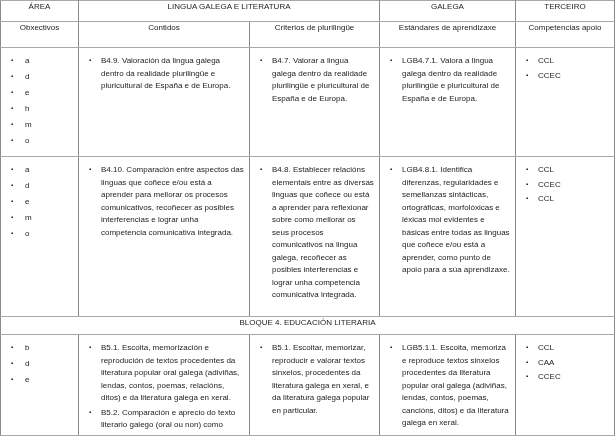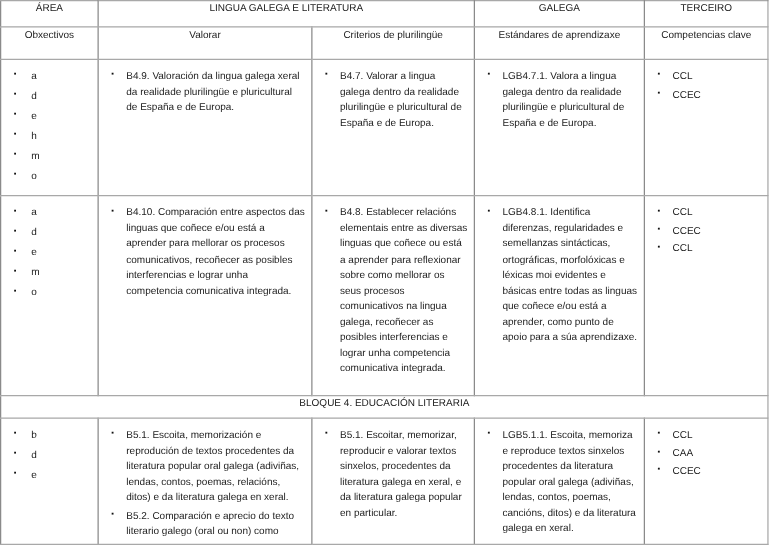--- a/index.html
+++ b/index.html
@@ -99,40 +99,40 @@
     <tbody>
         <tr class="h1">
       <td class="center">ÁREA</td>
       <td class="center" colspan="2">LINGUA GALEGA E LITERATURA</td>
       <td class="center">GALEGA</td>
       <td class="center">TERCEIRO</td>
     </tr>
 
     <tr class="h2">
       <td class="center">Obxectivos</td>
-      <td class="center">Valorar</td>
+      <td class="center">Contidos</td>
       <td class="center">Criterios de plurilingüe</td>
       <td class="center">Estándares de aprendizaxe</td>
-      <td class="center">Competencias clave</td>
+      <td class="center">Competencias apoio</td>
     </tr>
 
     <tr class="r1">
       <td>
         <ul class="blist obxlist">
           <li>a</li>
           <li>d</li>
           <li>e</li>
           <li>h</li>
           <li>m</li>
           <li>o</li>
         </ul>
       </td>
       <td>
         <ul class="blist">
-          <li>B4.9. Valoración da lingua galega xeral da realidade plurilingüe e pluricultural de España e de Europa.</li>
+          <li>B4.9. Valoración da lingua galega dentro da realidade plurilingüe e pluricultural de España e de Europa.</li>
         </ul>
       </td>
       <td>
         <ul class="blist">
           <li>B4.7. Valorar a lingua galega dentro da realidade plurilingüe e pluricultural de España e de Europa.</li>
         </ul>
       </td>
       <td>
         <ul class="blist">
           <li>LGB4.7.1. Valora a lingua galega dentro da realidade plurilingüe e pluricultural de España e de Europa.</li>

